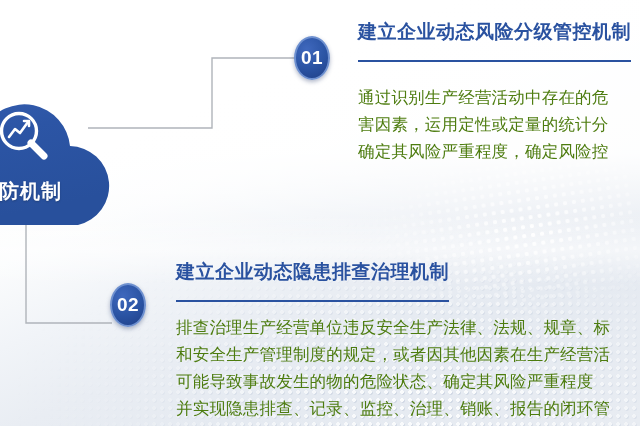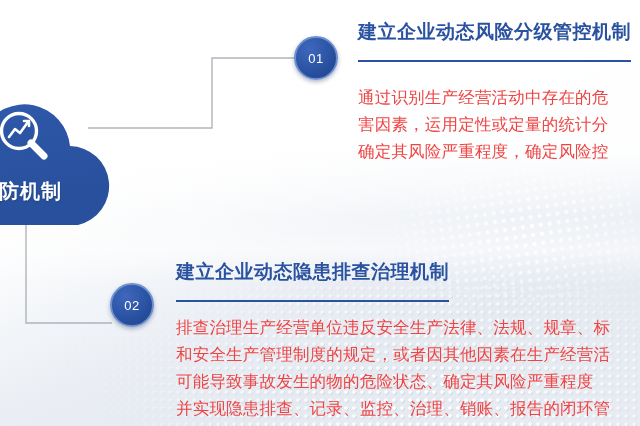--- a/index.html
+++ b/index.html
@@ -121,29 +121,29 @@
     font-size: 20px;
     font-weight: bold;
     letter-spacing: 1px;
     white-space: nowrap;
     text-shadow: 0 1px 2px rgba(0,0,0,0.22);
   }
 
   
   .badge {
     position: absolute;
-    width: 44px;
+    width: 36px;
     height: 44px;
     border-radius: 50%;
     background: radial-gradient(circle at 34% 28%, #3f68bd 0%, #2b54a4 52%, #1f3f87 100%);
     border: 2px solid #6e90cf;
     box-shadow: 0 2px 4px rgba(30,50,100,0.35);
     color: #ffffff;
-    font-size: 13px;
-    font-weight: normal;
+    font-size: 19px;
+    font-weight: bold;
     display: flex;
     align-items: center;
     justify-content: center;
     box-sizing: border-box;
     letter-spacing: 0.5px;
   }
   #badge-01 { left: 294px; top: 36px; }
   #badge-02 { left: 110px; top: 283px; text-align: center; }
 
   
@@ -153,21 +153,21 @@
     font-size: 19px;
     font-weight: bold;
     letter-spacing: 0.5px;
     white-space: nowrap;
     border-bottom: 2px solid #2a52a0;
     display: inline-block;
     padding-bottom: 16px;
     line-height: 1.25;
   }
   .sec-body {
-    color: #ef4444;
+    color: #4d7c0f;
     font-size: 16.5px;
     line-height: 27px;
     white-space: nowrap;
     letter-spacing: 0.2px;
   }
   #block-01 { left: 358px; top: 20px; }
   #block-01 .sec-body { margin-top: 22px; }
   #block-02 { left: 176px; top: 260px; }
   #block-02 .sec-body { margin-top: 12px; }
 </style>

